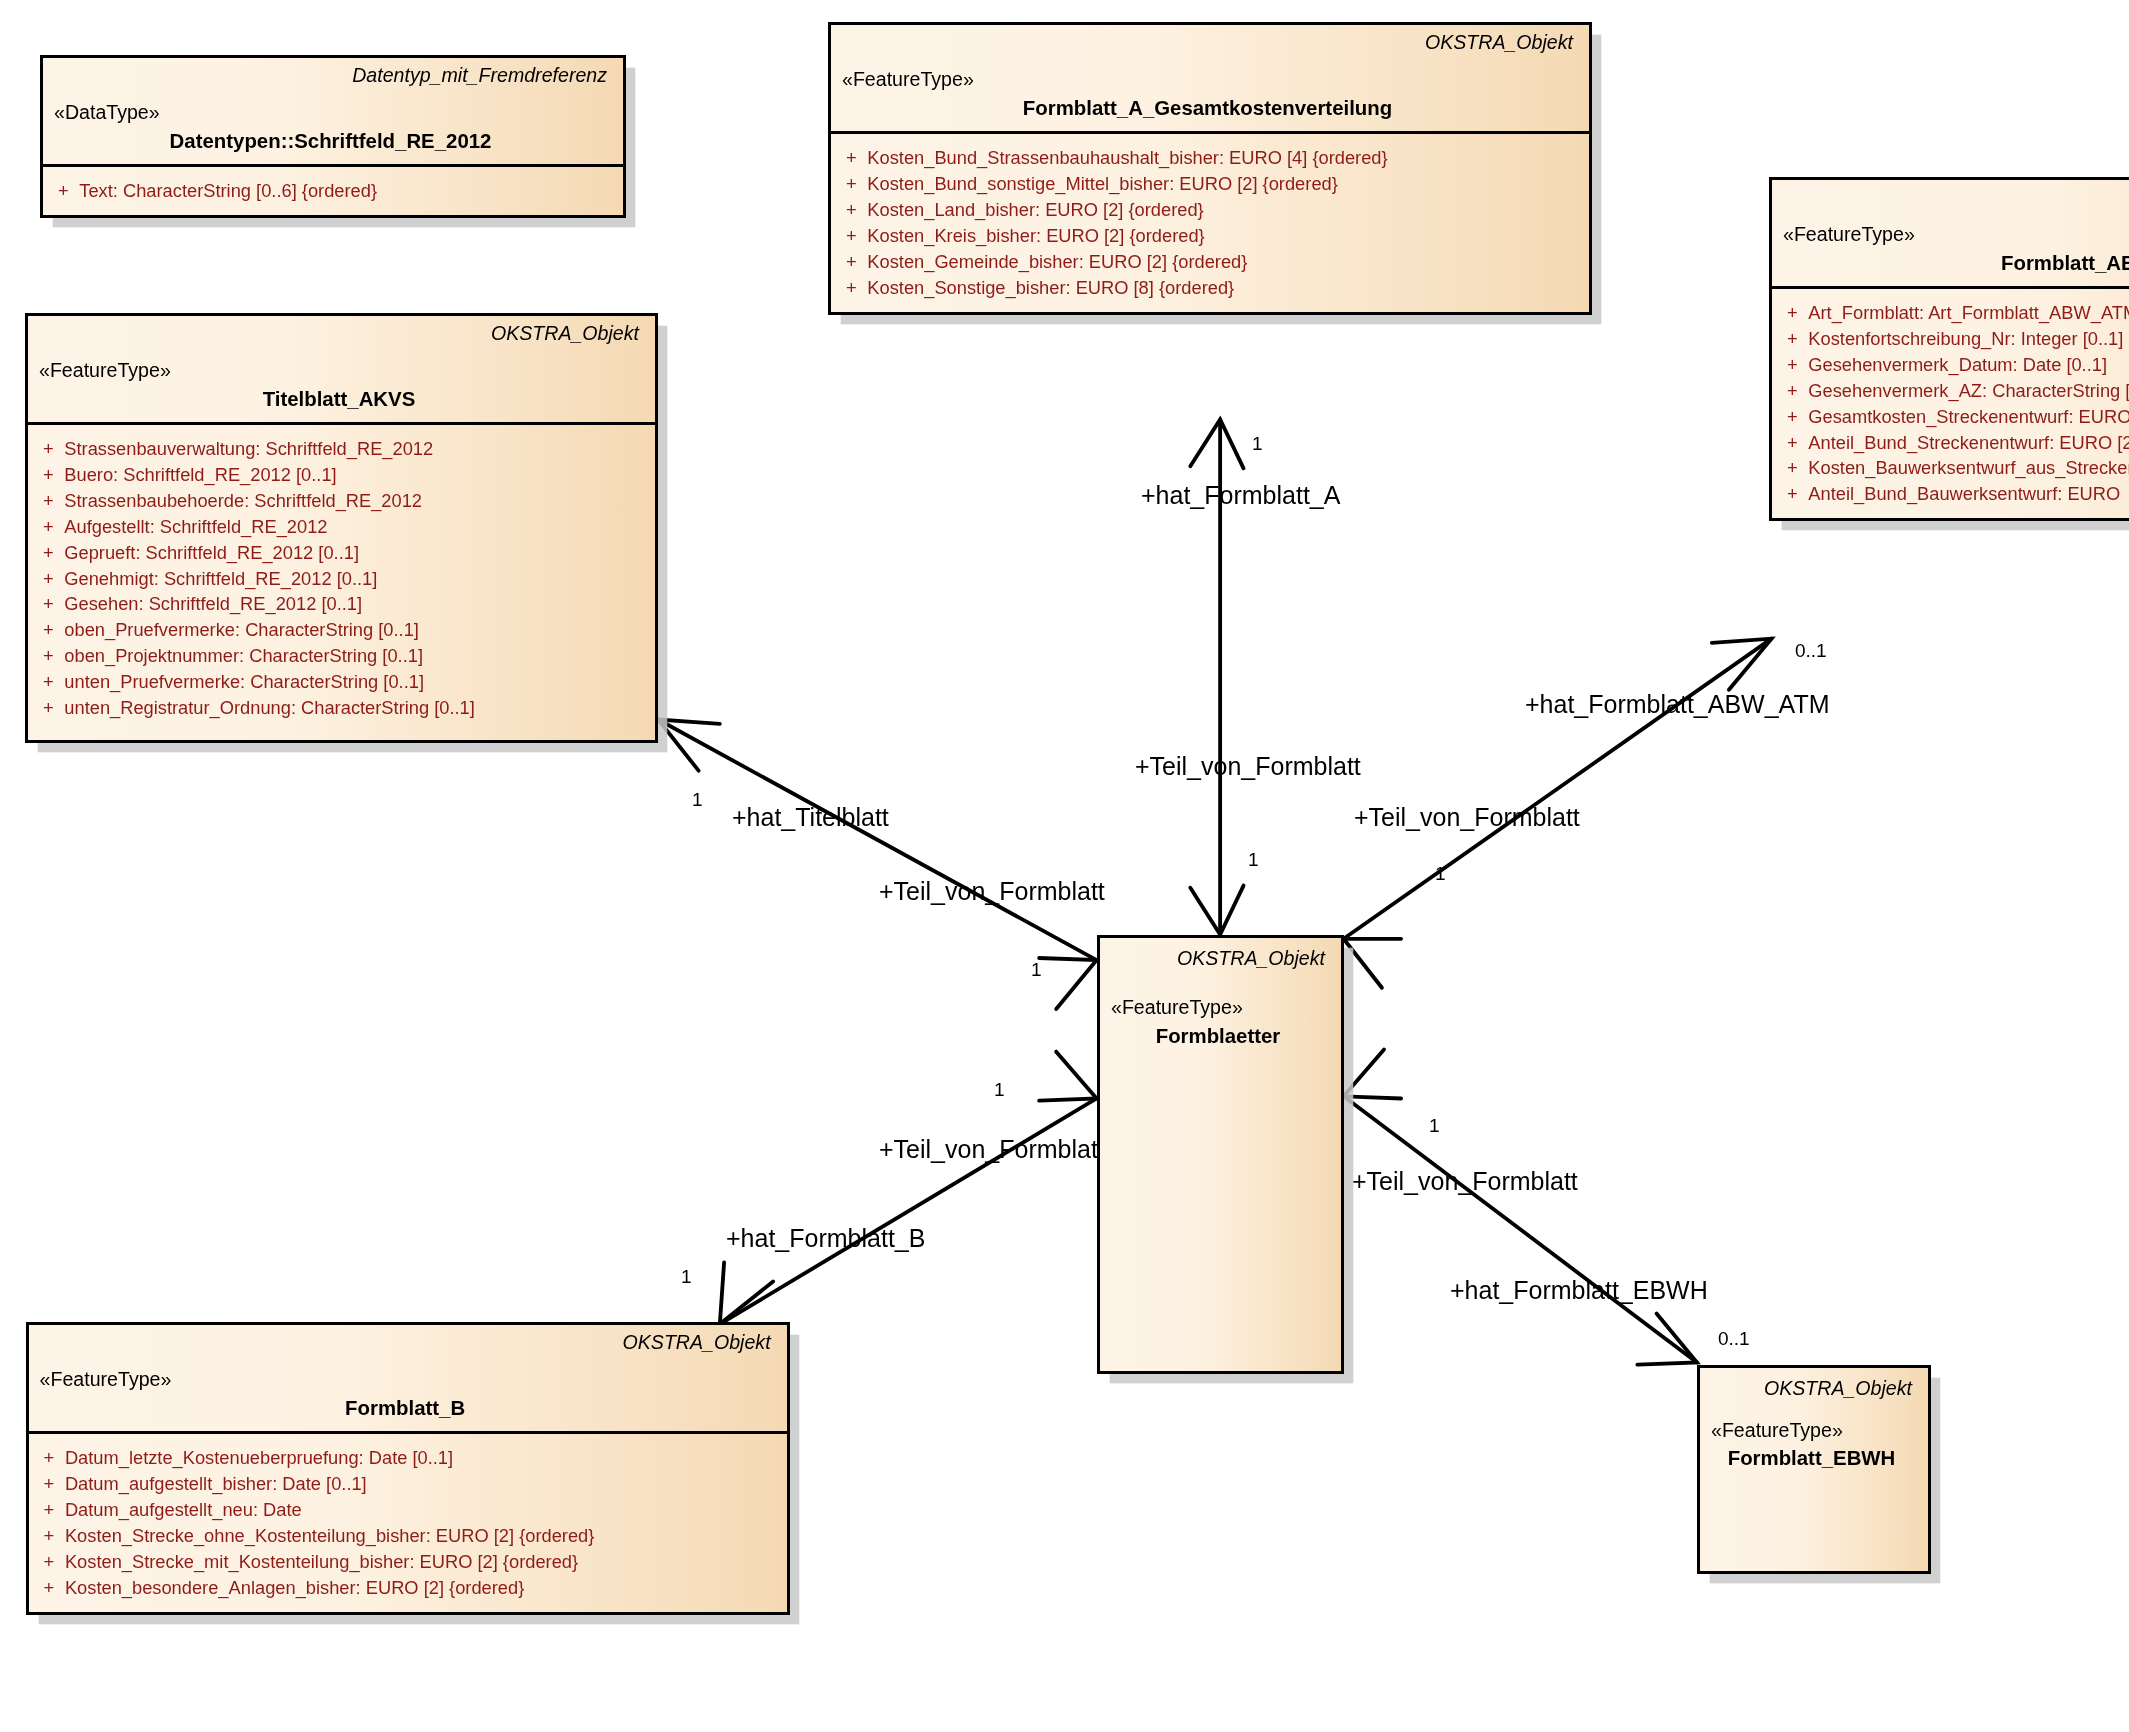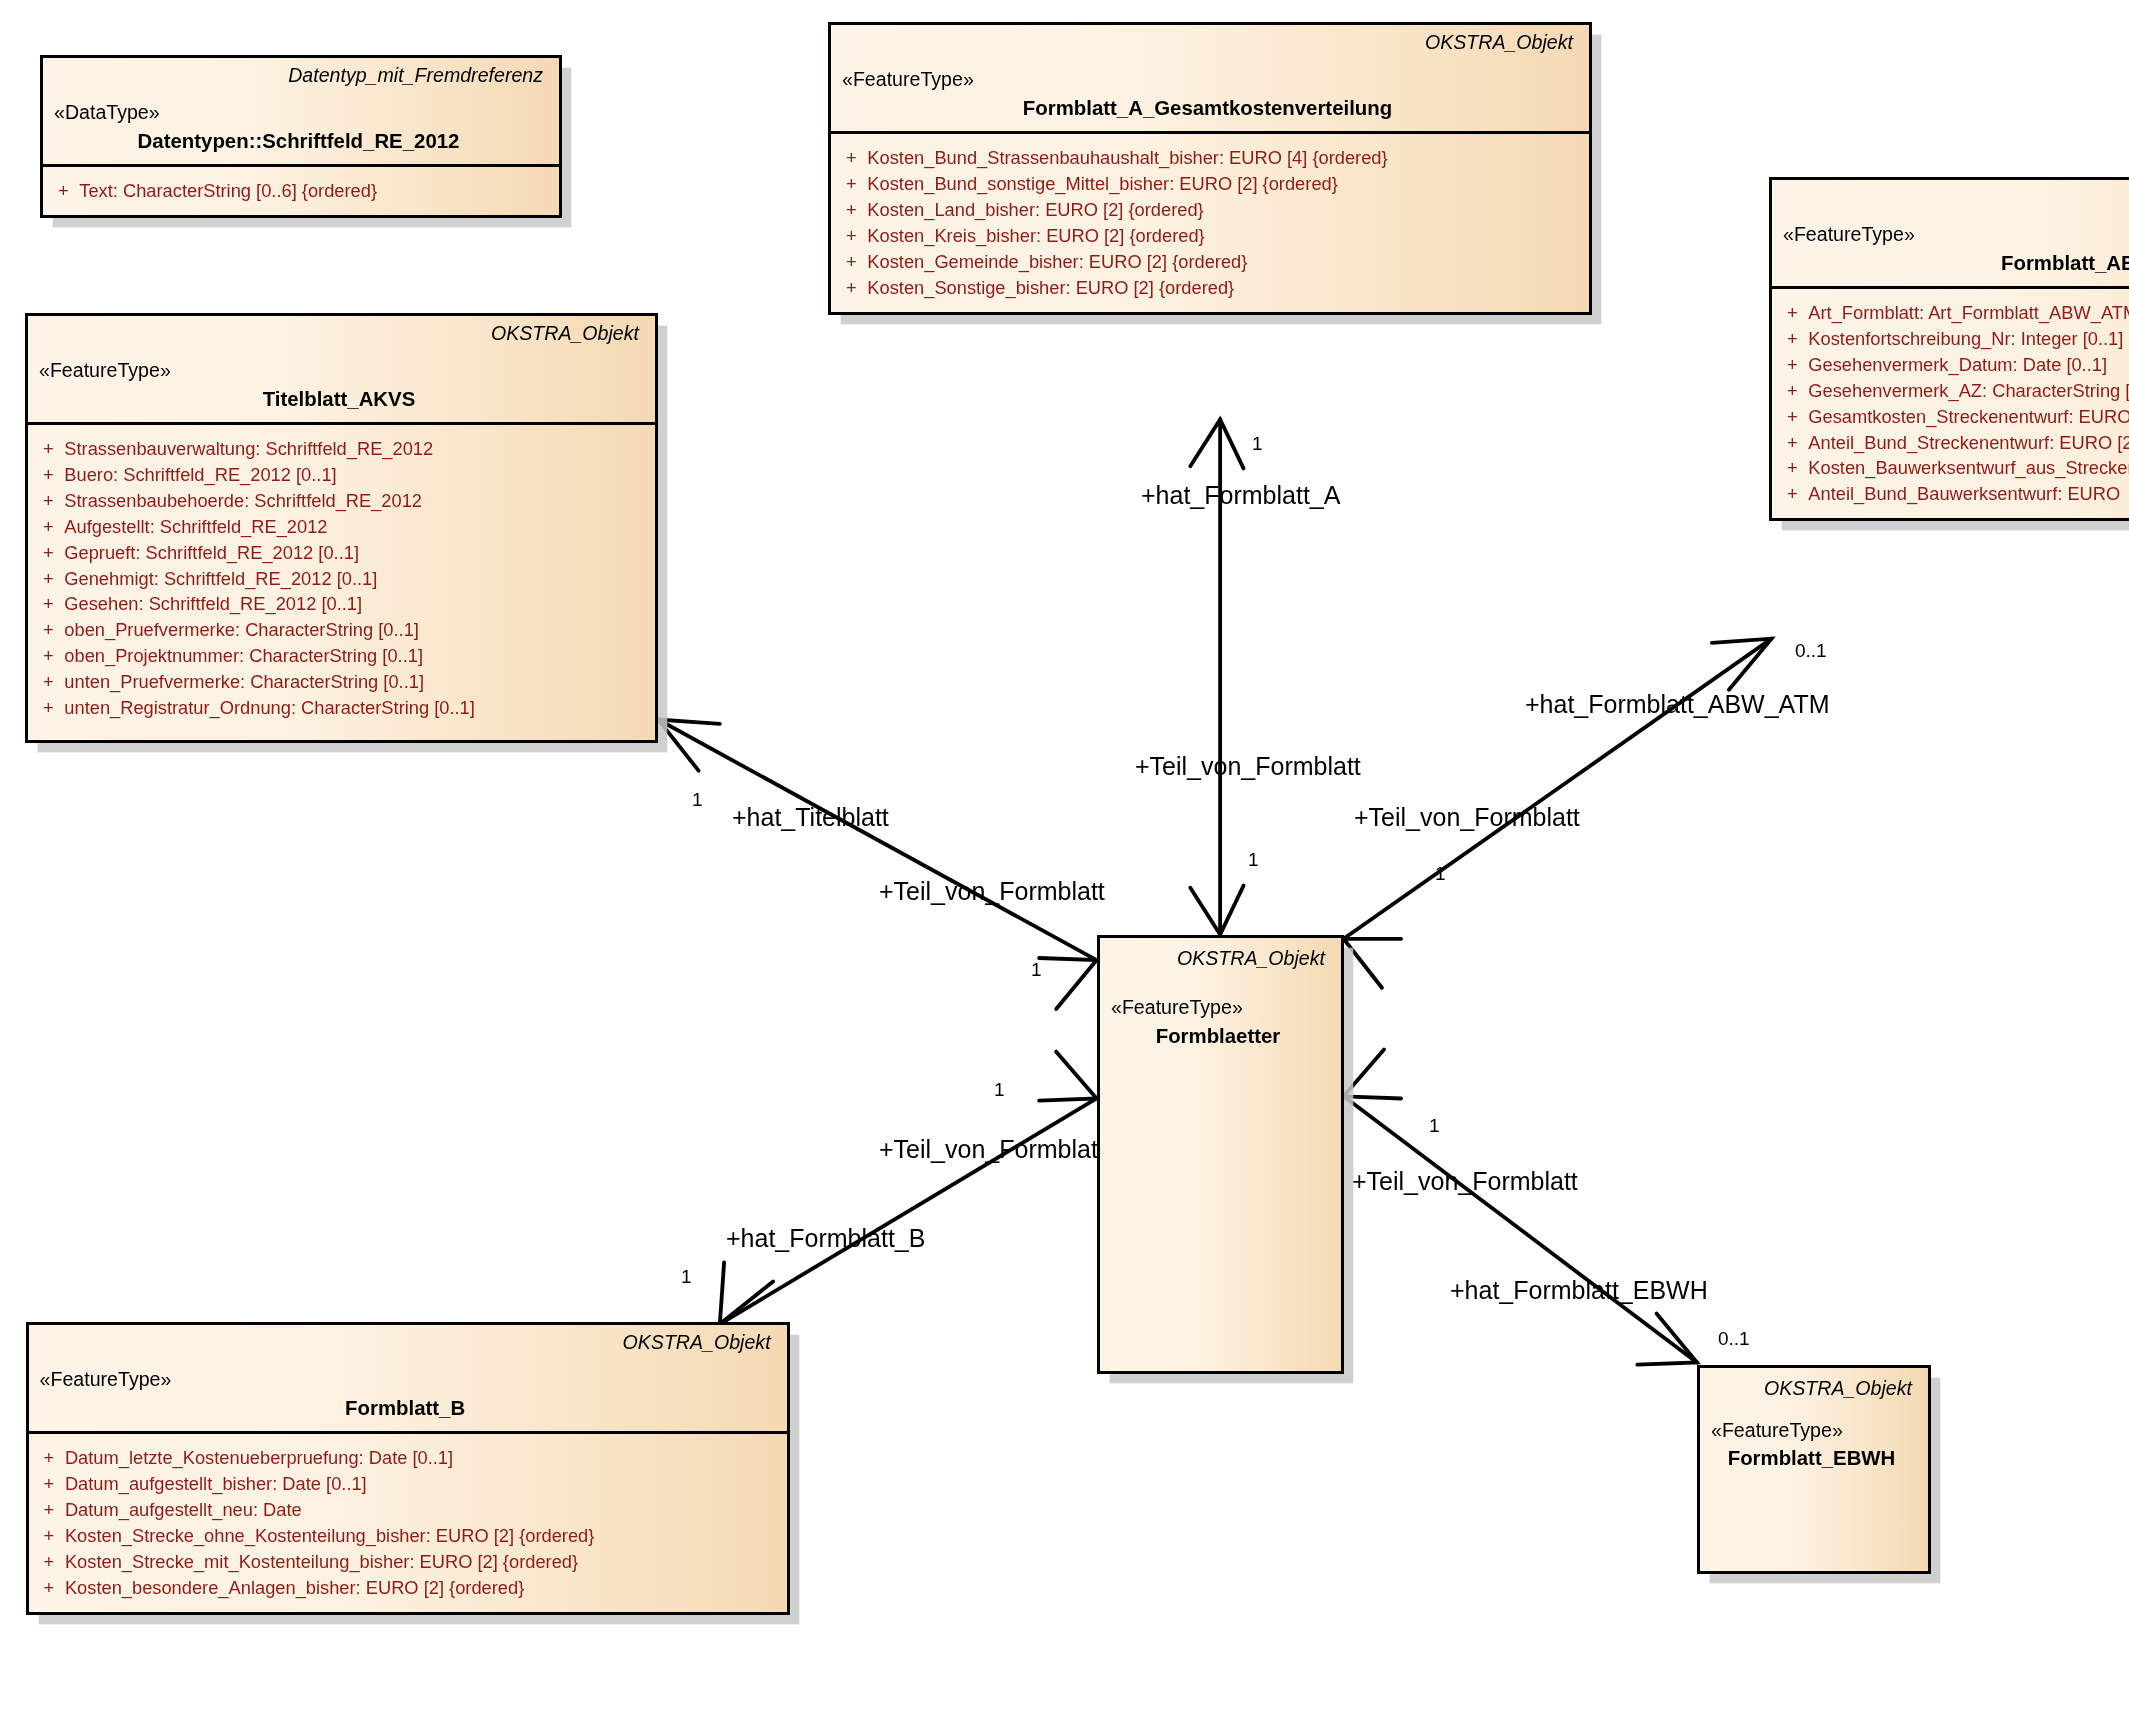--- a/index.html
+++ b/index.html
@@ -153,21 +153,21 @@
   <div class="edge-label" style="left:726px; top:1226px;">+hat_Formblatt_B</div>
   <div class="mult-label" style="left:681px; top:1267px;">1</div>
   <div class="edge-label" style="left:879px; top:1137px;">+Teil_von_Formblatt</div>
   <div class="mult-label" style="left:994px; top:1080px;">1</div>
 
   <div class="edge-label" style="left:1450px; top:1278px;">+hat_Formblatt_EBWH</div>
   <div class="mult-label" style="left:1718px; top:1329px;">0..1</div>
   <div class="edge-label" style="left:1352px; top:1169px;">+Teil_von_Formblatt</div>
   <div class="mult-label" style="left:1429px; top:1116px;">1</div>
 
-  <div class="uml-box" style="left:40px; top:55px; width:522px;">
+  <div class="uml-box" style="left:40px; top:55px; width:586px;">
     <div class="uml-head divided">
       <div class="stereo-corner">Datentyp_mit_Fremdreferenz</div>
       <div class="stereo-center">«DataType»</div>
       <div class="class-name">Datentypen::Schriftfeld_RE_2012</div>
     </div>
     <div class="uml-attrs">
       <div class="attr-row">
         <span class="attr-vis">+</span>
         <span class="attr-text">Text: CharacterString [0..6] {ordered}</span>
       </div>
@@ -196,21 +196,21 @@
       <div class="attr-row">
         <span class="attr-vis">+</span>
         <span class="attr-text">Kosten_Kreis_bisher: EURO [2] {ordered}</span>
       </div>
       <div class="attr-row">
         <span class="attr-vis">+</span>
         <span class="attr-text">Kosten_Gemeinde_bisher: EURO [2] {ordered}</span>
       </div>
       <div class="attr-row">
         <span class="attr-vis">+</span>
-        <span class="attr-text">Kosten_Sonstige_bisher: EURO [2] {ordered}</span>
+        <span class="attr-text">Kosten_Sonstige_bisher: EURO [8] {ordered}</span>
       </div>
     </div>
   </div>
 
   <div class="uml-box" style="left:1769px; top:177px; width:677px;">
     <div class="uml-head divided">
       <div class="stereo-corner">OKSTRA_Objekt</div>
       <div class="stereo-center">«FeatureType»</div>
       <div class="class-name">Formblatt_ABW_ATM</div>
     </div>

